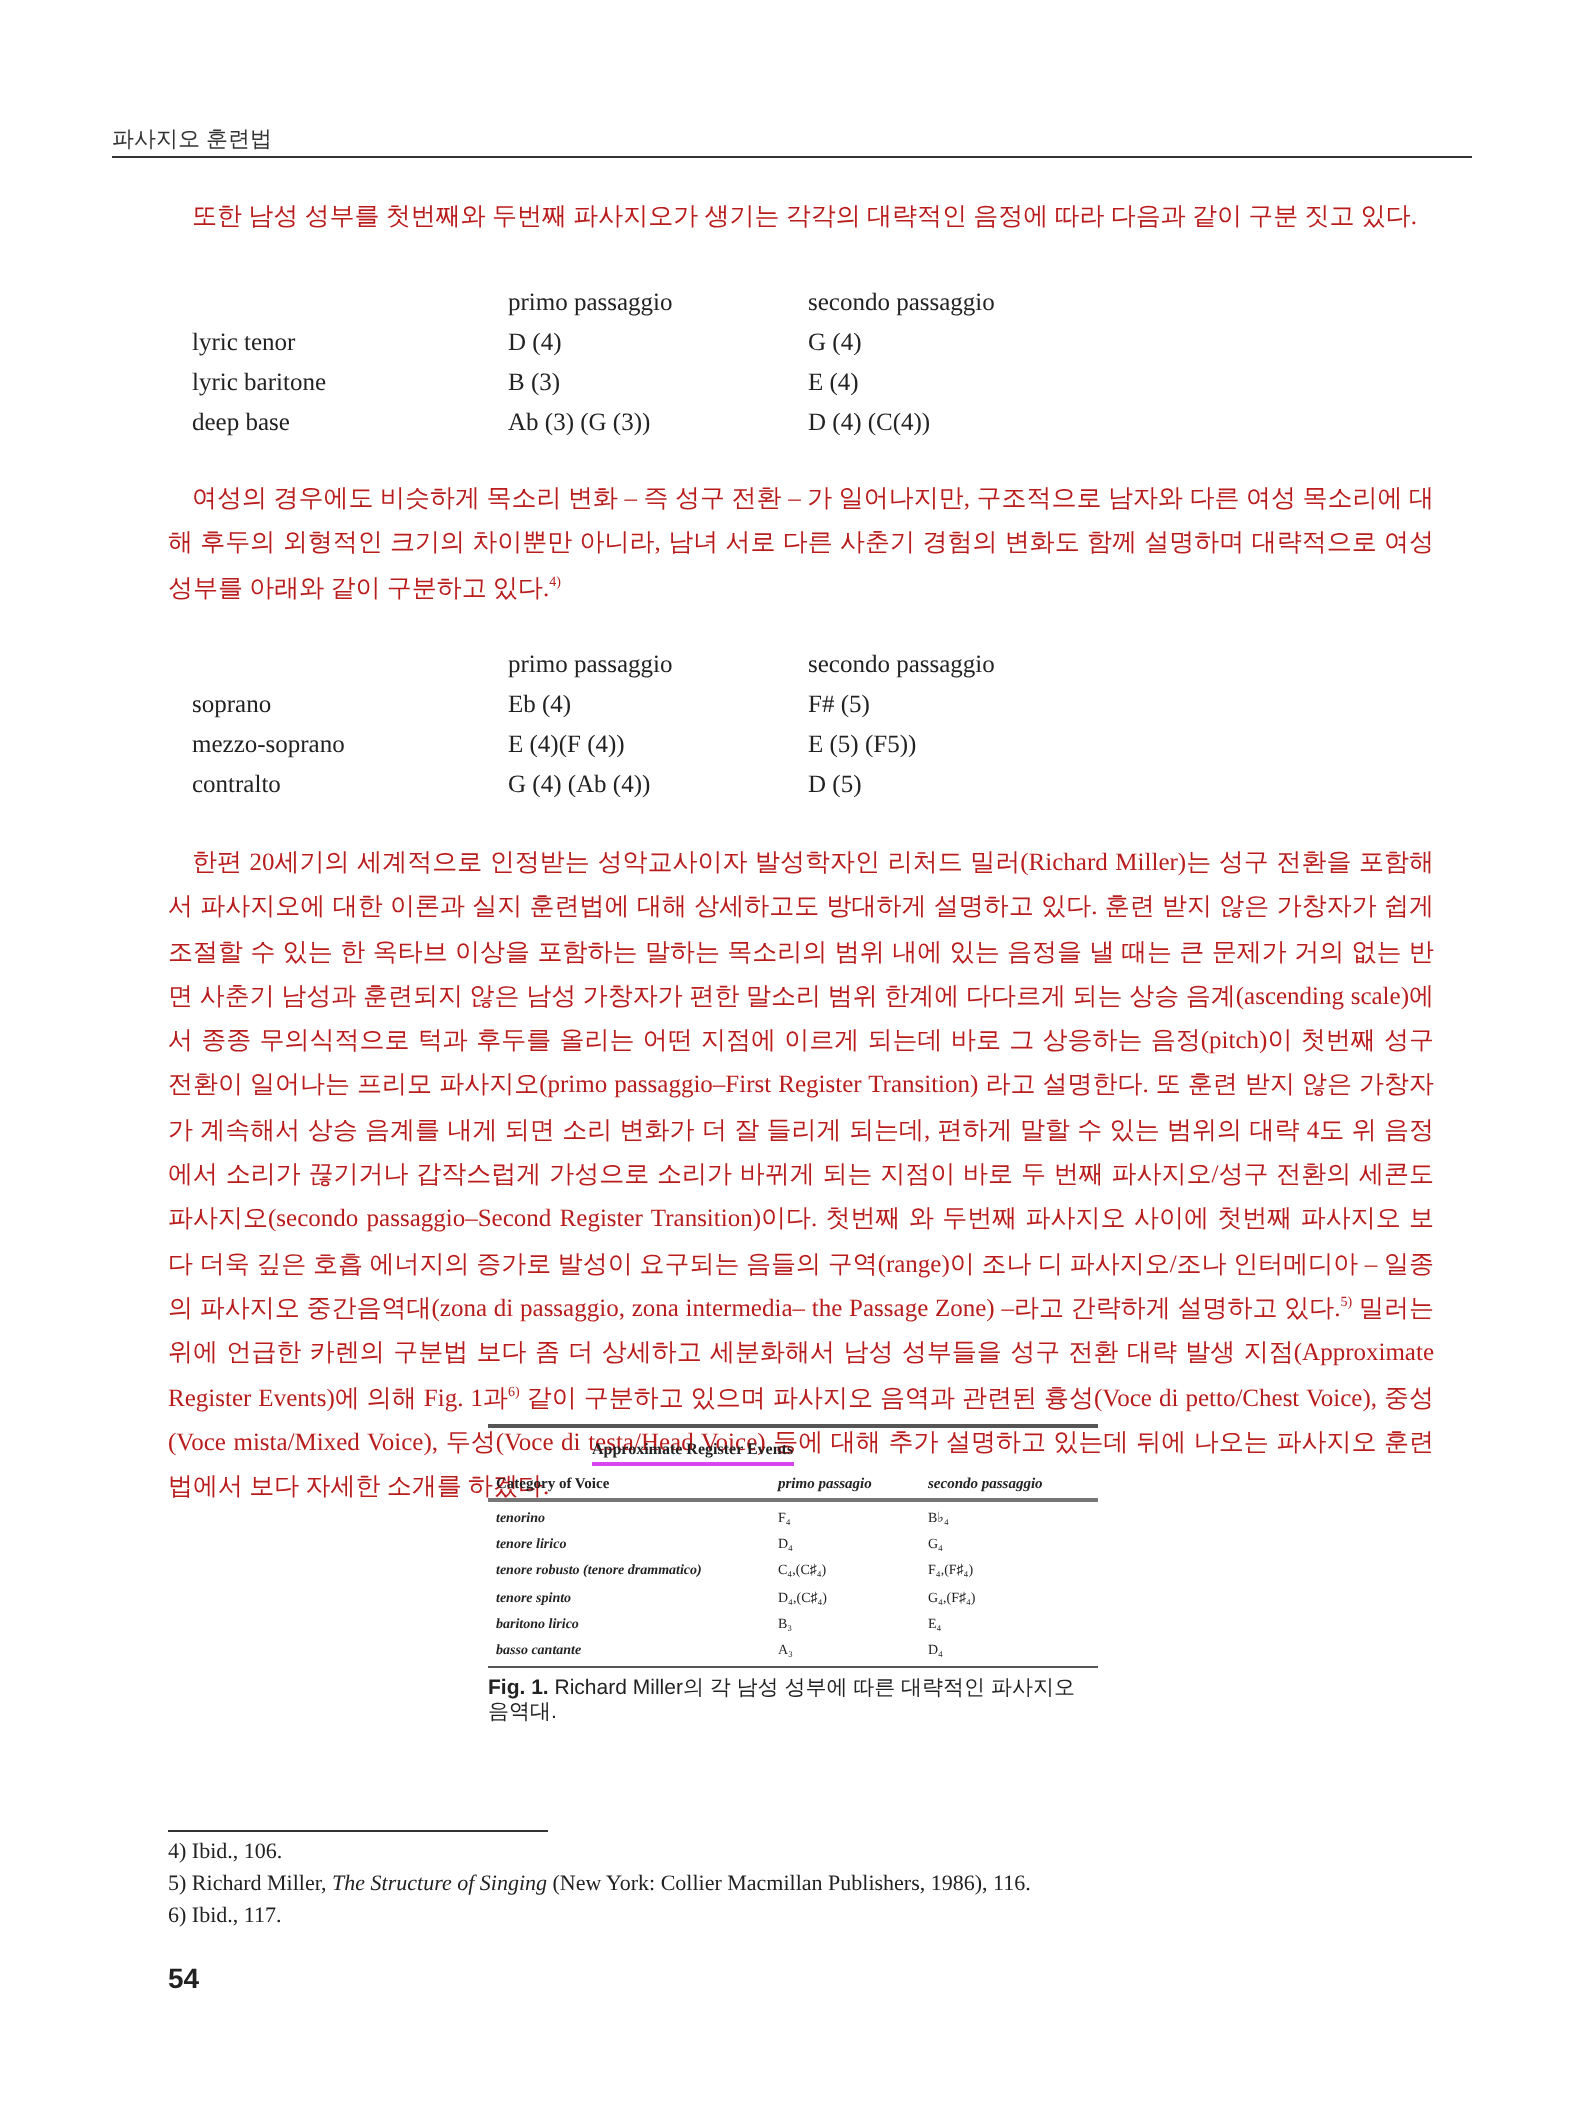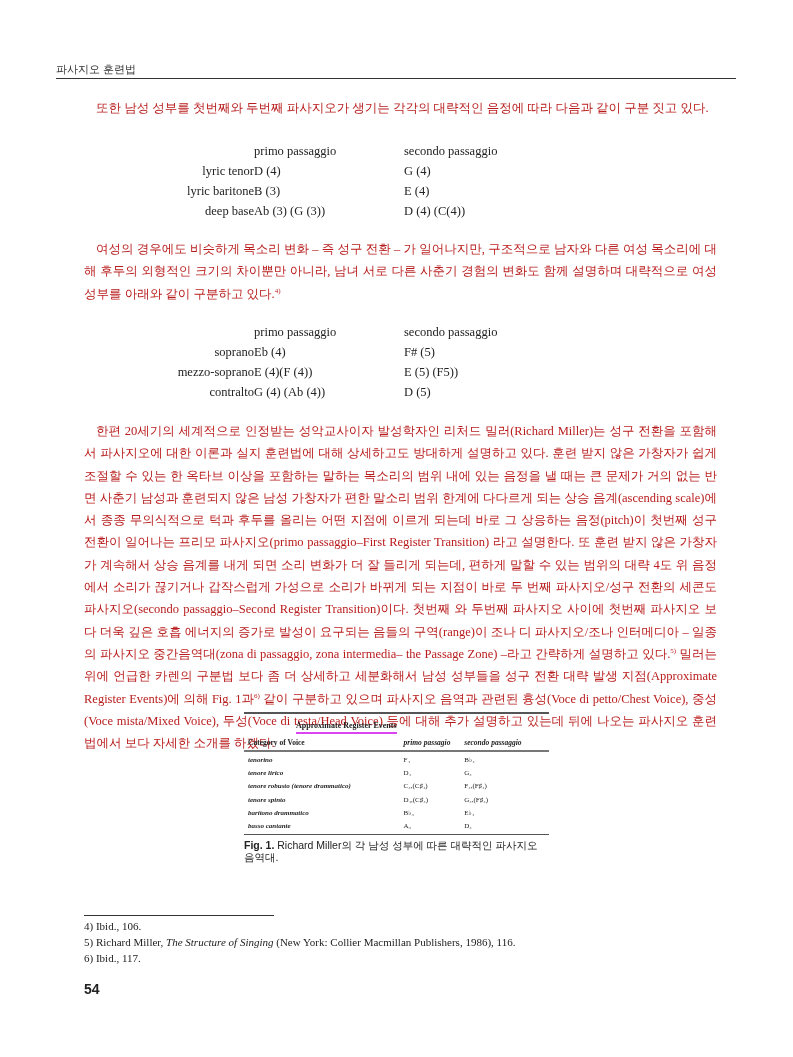--- a/index.html
+++ b/index.html
@@ -8,33 +8,33 @@
   .sans { font-family: "Liberation Sans", "DejaVu Sans", sans-serif; }
 
   .running-head { position: absolute; left: 56px; top: 62px; font-size: 11px; color: #333; }
   .head-rule { position: absolute; left: 56px; top: 78px; width: 680px; height: 1px; background: #333; }
 
   .para { position: absolute; left: 84px; width: 633px; font-size: 12.5px; line-height: 22.3px; text-align: justify; color: #b91c1c; }
   .para .indent { padding-left: 12px; }
 
   .vtable { position: absolute; left: 96px; font-size: 12.5px; }
   .vrow { display: flex; height: 20px; line-height: 20px; }
-  .vcol0 { width: 158px; text-align: right; }
+  .vcol0 { width: 158px; }
   .vcol1 { width: 150px; }
   .vcol2 { width: 160px; }
 
   .fig { position: absolute; left: 244px; top: 712px; width: 305px; }
   .fig-toprule { height: 2px; background: #555; }
   .fig-title { font-size: 8px; font-weight: bold; margin: 5px 0 0 52px; display: inline-block; border-bottom: 2px solid #d946ef; padding-bottom: 2px; }
   .fig-head { display: flex; font-size: 7.5px; font-weight: bold; margin-top: 4px; padding-bottom: 3px; border-bottom: 2px solid #777; }
   .fig-head .c1, .fig-head .c2 { font-style: italic; }
   .fig-row { display: flex; font-size: 7px; height: 13.2px; line-height: 13.2px; }
   .fig-row .c0 { font-style: italic; font-weight: bold; }
   .c0 { width: 141px; padding-left: 4px; }
-  .c1 { width: 61px; padding-left: 0; margin-left: 15px; }
+  .c1 { width: 75px; padding-left: 0; }
   .c2 { width: 85px; }
   .fig-rows { padding-top: 2px; }
   .fig-bottomrule { height: 1px; background: #555; margin-top: 1px; }
   .fig-caption { font-size: 10.5px; line-height: 12px; margin-top: 4px; color: #222; }
   .fig-caption b { font-weight: bold; }
 
   .fn-rule { position: absolute; left: 84px; top: 915px; width: 190px; height: 1px; background: #333; }
   .footnotes { position: absolute; left: 84px; top: 918px; font-size: 11px; line-height: 16px; color: #222; }
   .page-num { position: absolute; left: 84px; top: 981px; font-size: 14px; font-weight: bold; color: #222; }
   sup { font-size: 7px; vertical-align: super; line-height: 0; }
@@ -126,23 +126,23 @@
         <div class="c0">tenore robusto (tenore drammatico)</div>
         <div class="c1">C₄,(C♯₄)</div>
         <div class="c2">F₄,(F♯₄)</div>
       </div>
     <div class="fig-row">
         <div class="c0">tenore spinto</div>
         <div class="c1">D₄,(C♯₄)</div>
         <div class="c2">G₄,(F♯₄)</div>
       </div>
     <div class="fig-row">
-        <div class="c0">baritono drammatico</div>
-        <div class="c1">B♭₃</div>
-        <div class="c2">E♭₄</div>
+        <div class="c0">baritono lirico</div>
+        <div class="c1">B₃</div>
+        <div class="c2">E₄</div>
       </div>
     <div class="fig-row">
         <div class="c0">basso cantante</div>
         <div class="c1">A₃</div>
         <div class="c2">D₄</div>
       </div>
   </div>
   <div class="fig-bottomrule"></div>
   <div class="fig-caption sans"><b>Fig. 1.</b><span> Richard Miller의 각 남성 성부에 따른 대략적인 파사지오 음역대.</span></div>
 </div>

